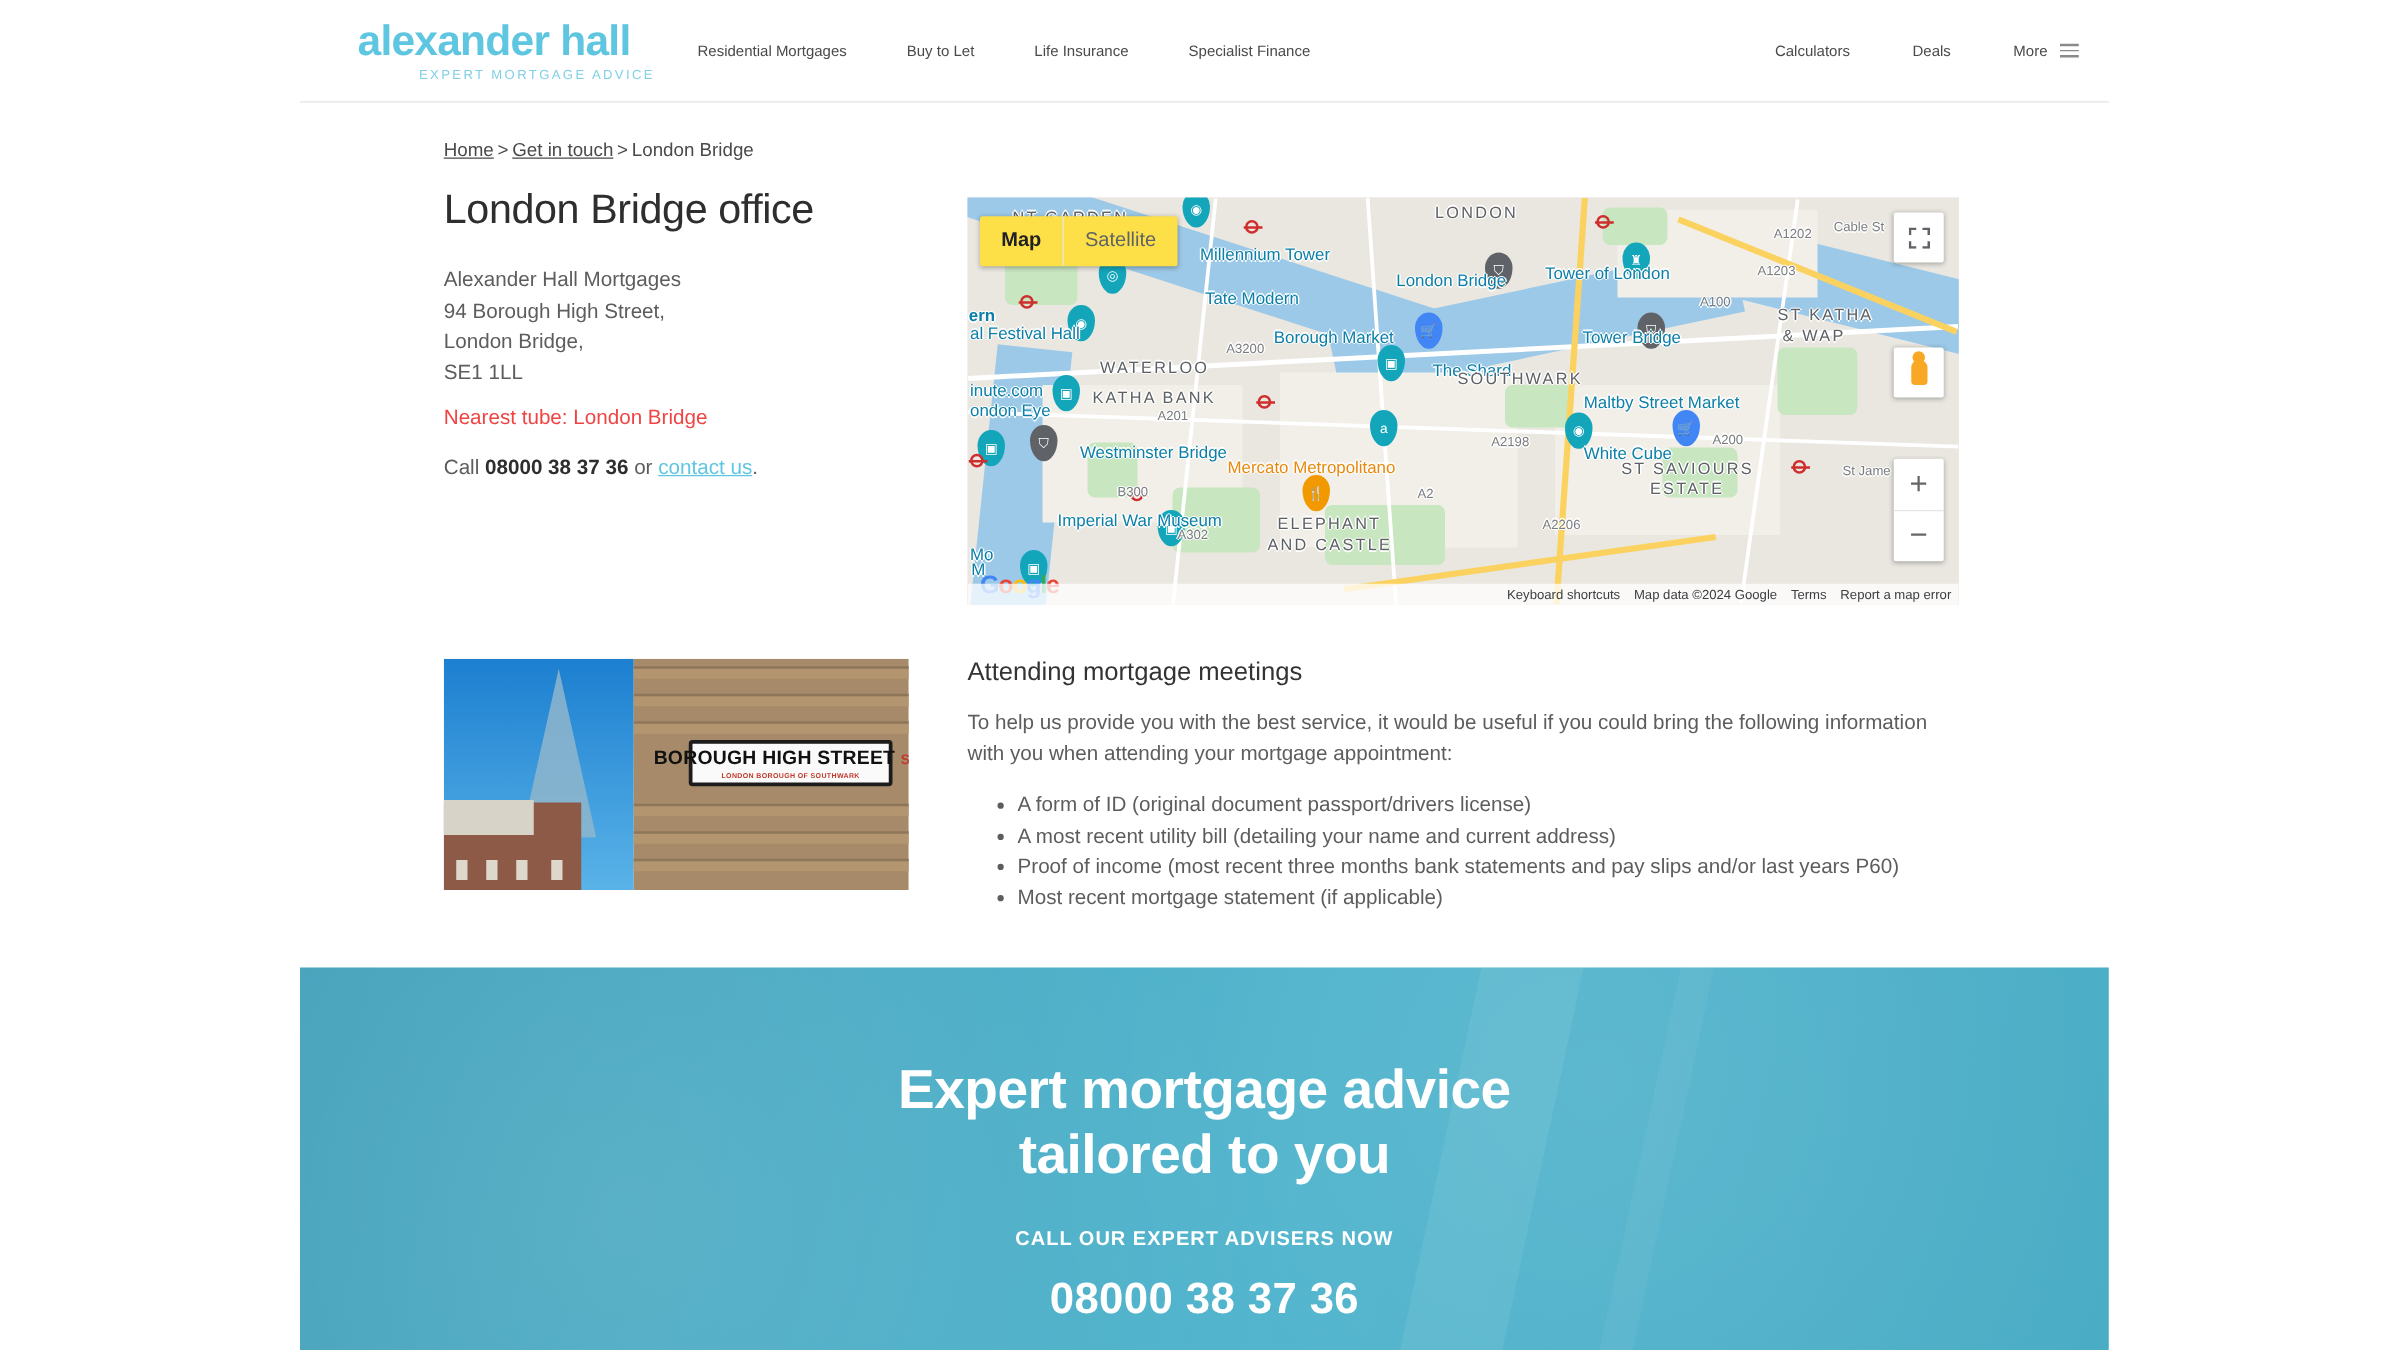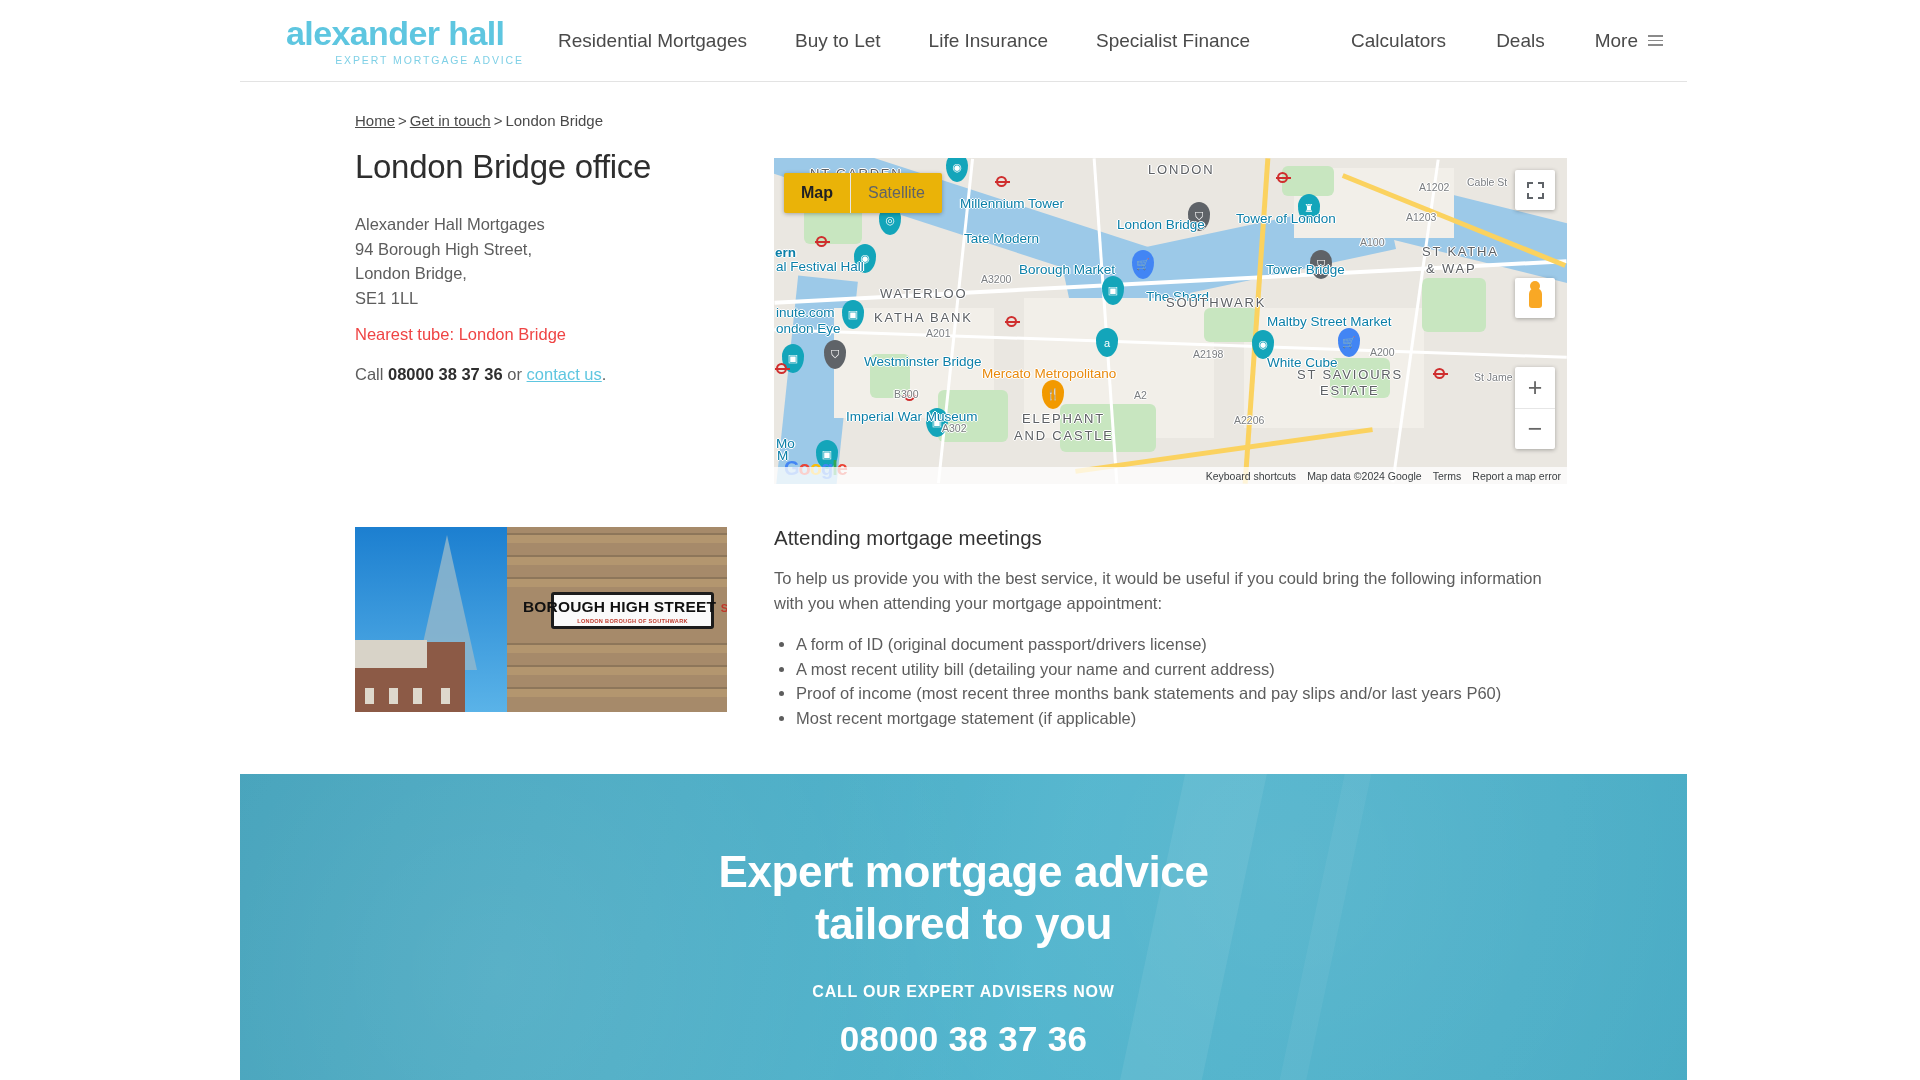--- a/index.html
+++ b/index.html
@@ -25,21 +25,21 @@
   .logo-sub {
     font-size: 10.5px; color: #7fd0e6; letter-spacing: 1.9px;
     text-align: right; margin-top: 4px; padding-right: 2px;
   }
   .nav-left { display: flex; align-items: center; margin-left: 32px; }
   .nav-left .nav-item { margin-right: 48px; }
   .nav-right { display: flex; align-items: center; margin-left: auto; margin-right: 24px; }
   .nav-right .nav-item { margin-left: 0; margin-right: 50px; }
   .nav-right .nav-item:last-child { margin-right: 0; }
   .nav-item {
-    font-size: 19px; color: #4a4a4a; white-space: nowrap; cursor: pointer;
+    font-size: 12px; color: #4a4a4a; white-space: nowrap; cursor: pointer;
   }
   .nav-more { display: flex; align-items: center; gap: 10px; }
   .burger { display: inline-flex; flex-direction: column; gap: 3px; }
   .burger span { display: block; width: 15px; height: 1.6px; background: #8a8a8a; }
 
   
   .breadcrumb {
     position: absolute; left: 355px; top: 112px;
     font-size: 15px; color: #4a4a4a;
   }
@@ -113,21 +113,21 @@
   .tube-ico {
     position: absolute; width: 11px; height: 11px; border-radius: 50%;
     border: 2.4px solid #cf2e2e; background: transparent;
   }
   .tube-ico::after {
     content: ""; position: absolute; left: -3px; top: 3.2px;
     width: 15px; height: 2.2px; background: #cf2e2e;
   }
   .map-toggle {
     position: absolute; left: 10px; top: 15px; height: 40px;
-    background: #eab308; border-radius: 2px; display: flex;
+    background: #fde047; border-radius: 2px; display: flex;
     box-shadow: 0 1px 4px rgba(0,0,0,.3); overflow: hidden;
   }
   .map-toggle div {
     display: flex; align-items: center; padding: 0 17px;
     font-size: 16px; color: #5f6368; cursor: pointer;
   }
   .map-toggle div.active { color: #202124; font-weight: bold; }
   .map-toggle .divider { padding: 0; width: 1px; background: #e6e6e6; }
   .ctl {
     position: absolute; background: #fff; border-radius: 2px;
@@ -198,21 +198,21 @@
     font-size: 20.5px; color: #333; font-weight: normal;
   }
   .meet-p {
     position: absolute; left: 774px; top: 566px; width: 800px;
     font-size: 16.5px; line-height: 24.5px; color: #5d5d5d;
   }
   .meet-list {
     position: absolute; left: 796px; top: 632px; width: 790px;
     font-size: 16.5px; line-height: 24.5px; color: #5d5d5d;
   }
-  .meet-list li { margin-bottom: 0; list-style: disc; }
+  .meet-list li { margin-bottom: 0; list-style: disc; margin-left: 18px; }
 
   
   .cta {
     position: absolute; left: 240px; top: 774px; width: 1447px; height: 306px;
     background: #4eb3cc; overflow: hidden;
   }
   .cta-wash { position: absolute; inset: 0;
     background:
       radial-gradient(circle at 18% 65%, rgba(255,255,255,.10), transparent 42%),
       radial-gradient(circle at 72% 30%, rgba(255,255,255,.09), transparent 45%),

